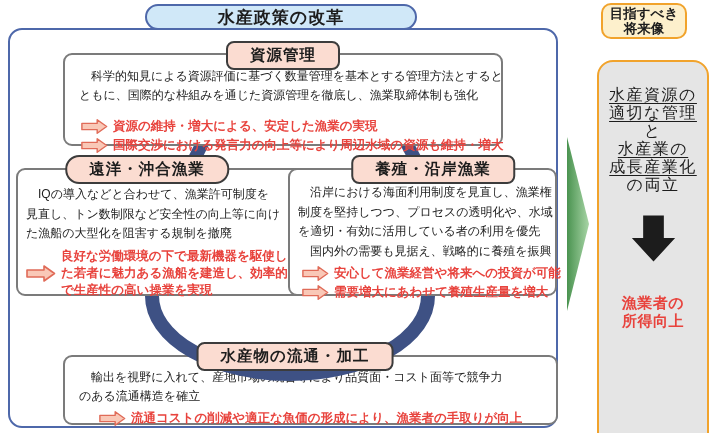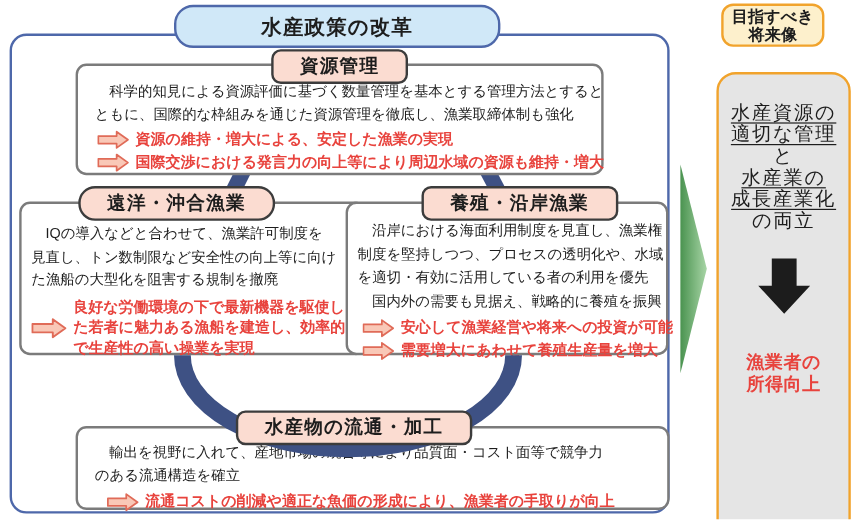--- a/index.html
+++ b/index.html
@@ -9,21 +9,21 @@
   .canvas { position:relative; width:712px; height:433px; background:#fff; overflow:hidden; }
 
   
   .svg-layer { position:absolute; left:0; top:0; width:712px; height:433px; pointer-events:none; }
   .svg-back { z-index:1; }
   .svg-arc  { z-index:3; }
 
   
   .outer-box { position:absolute; left:8px; top:28px; width:550px; height:400px;
                border:2.5px solid #4e68aa; border-radius:14px; z-index:0; }
-  .title-box { position:absolute; left:145px; top:4px; width:272px; height:36px;
+  .title-box { position:absolute; left:145px; top:4px; width:272px; height:26px;
                background:#d0e8f8; border:2.5px solid #4e68aa; border-radius:16px;
                display:flex; align-items:center; justify-content:center;
                font-size:17px; font-weight:bold; letter-spacing:1px; z-index:5; }
 
   
   .sec { position:absolute; background:#fff; border:2.5px solid #7b7b7b; border-radius:9px; z-index:2; }
   .sec-resource { left:63px;  top:53px;  width:440px; height:93px;  padding:12px 6px 0 14px; }
   .sec-offshore { left:16px;  top:168px; width:289px; height:128px; padding:15px 4px 0 8px; }
   .sec-aqua     { left:288px; top:168px; width:269px; height:128px; padding:13px 4px 0 8px; }
   .sec-dist     { left:63px;  top:355px; width:495px; height:70px;  padding:11px 6px 0 14px; }
@@ -39,24 +39,24 @@
   .hdr-dist     { left:295px; top:342px; }
 
   .body-txt { font-size:12px; line-height:19px; white-space:pre; color:#1d1d1d; }
   .sec-offshore .body-txt, .sec-aqua .body-txt { line-height:19.5px; }
 
   
   .item { display:flex; align-items:center; gap:5px; margin-top:2px; }
   .item .txt { color:#e8433d; font-weight:bold; font-size:12.5px; line-height:17px; white-space:pre; }
   .arrow-ic { flex:0 0 auto; }
 
-  .sec-resource .items { margin-top:3px; margin-left:2px; }
+  .sec-resource .items { margin-top:13px; margin-left:2px; }
   .sec-offshore .item  { margin-top:4px; }
   .sec-aqua .items     { margin-top:4px; margin-left:4px; }
-  .sec-dist .item      { margin-top:4px; margin-left:10px; }
+  .sec-dist .item      { margin-top:4px; margin-left:20px; }
 
   
   .ict-banner { position:absolute; left:145px; top:304px; width:270px; height:27px;
                 background:#3e5184; border-radius:5px; color:#fff;
                 display:flex; align-items:center; justify-content:center;
                 font-size:13.5px; letter-spacing:0.5px; z-index:4; white-space:nowrap; }
 
   
   .future-box { position:absolute; left:597px; top:60px; width:112px; height:424px;
                 background:#e5e5e5; border:2.5px solid #f1a32c; border-radius:16px; z-index:2;

